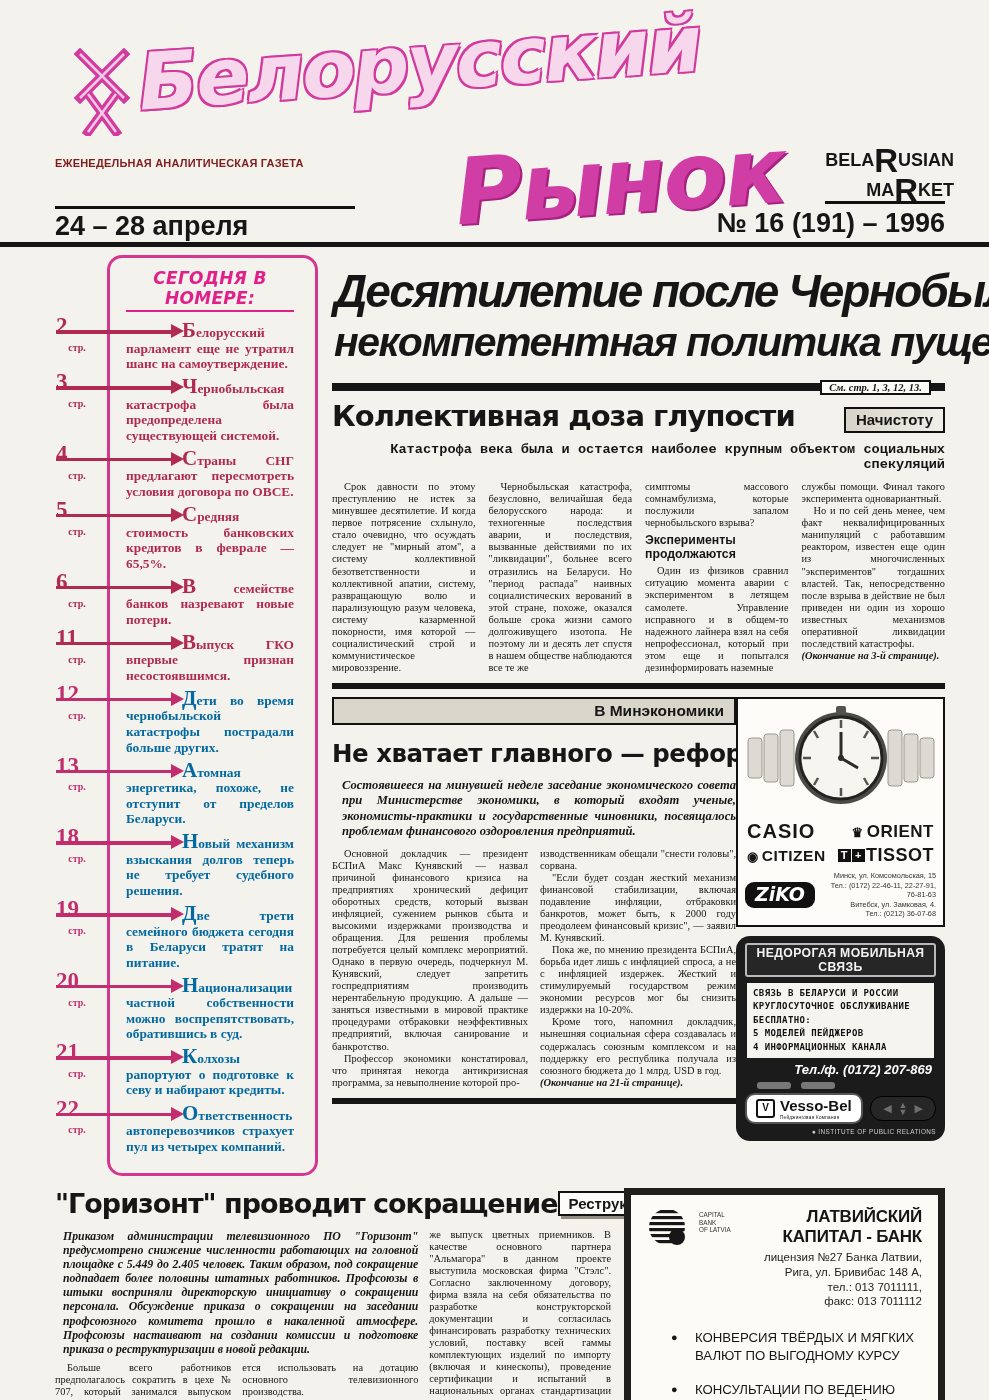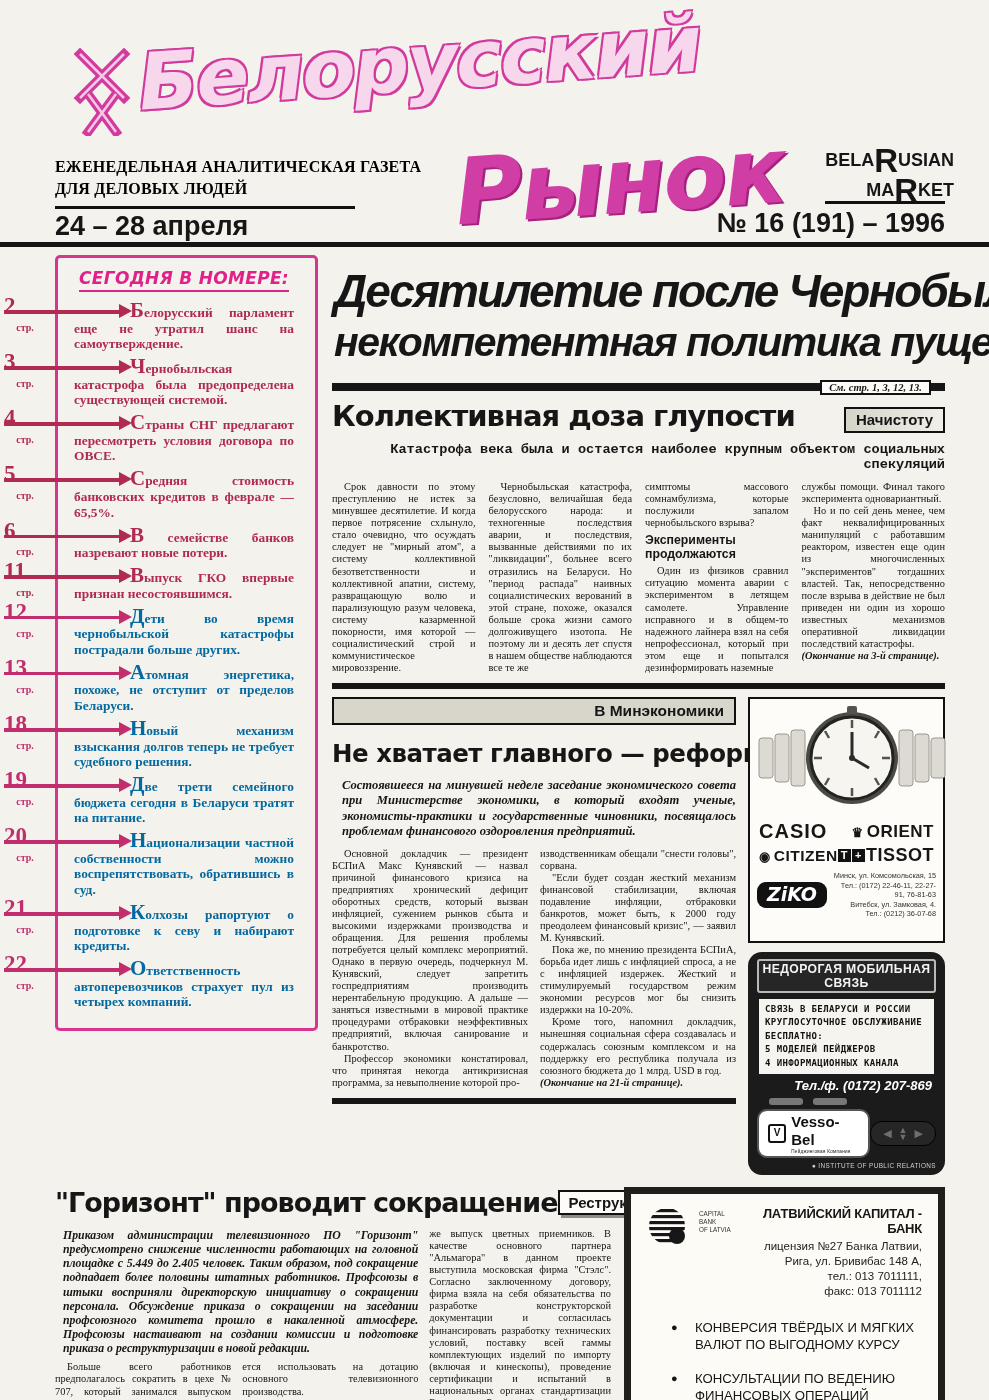--- a/index.html
+++ b/index.html
@@ -11,38 +11,38 @@
          font-family:"DejaVu Sans",sans-serif;font-style:italic;font-weight:700;
          font-size:78px;letter-spacing:-2px;color:#f6d7ec;
          text-shadow:-2px -2px 0 #d districts;}
   .logo1,.logo2{white-space:nowrap;}
   .logo1{text-shadow:-2px -2px 0 #d23a9e,2px -2px 0 #d23a9e,-2px 2px 0 #d23a9e,2px 2px 0 #d23a9e;}
   .logo2{position:absolute;left:455px;top:128px;transform:rotate(-4deg);
          font-family:"DejaVu Sans",sans-serif;font-style:italic;font-weight:700;
          font-size:92px;letter-spacing:-2px;color:#cf3da5;
          text-shadow:2px 2px 0 #a82180;}
   .knot{position:absolute;left:66px;top:48px;}
-  .tagline{position:absolute;left:55px;top:156px;font-family:Liberation Serif, serif;
-           font-weight:700;font-size:16px;line-height:1.35;color:#000000;letter-spacing:.2px;}
+  .tagline{position:absolute;left:55px;top:156px;font-family:Liberation Sans, sans-serif;
+           font-weight:700;font-size:11px;line-height:1.35;color:#7f1d1d;letter-spacing:.2px;}
   .hrule-l{position:absolute;left:55px;top:206px;width:300px;height:3px;background:#111;}
   .date{position:absolute;left:55px;top:211px;font-family:"Liberation Sans",sans-serif;
         font-weight:700;font-size:27px;}
   .eng{position:absolute;right:35px;top:146px;text-align:right;
        font-family:"Liberation Sans",sans-serif;font-weight:700;font-size:18px;line-height:.9;}
   .eng .bigR{font-size:33px;vertical-align:-6px;}
   .hrule-r{position:absolute;right:44px;top:201px;width:120px;height:3px;background:#111;}
   .issue{position:absolute;right:44px;top:208px;font-family:"Liberation Sans",sans-serif;
          font-weight:700;font-size:27px;}
   .header-bar{position:absolute;left:0;right:0;bottom:0;height:5px;background:#151515;}
   
   .mid{display:flex;padding:8px 44px 0 55px;}
   .sidebar{width:263px;flex:none;position:relative;}
   .main{flex:1;padding-left:14px;min-width:0;}
   
-  .toc-box{border:3px solid #d6368f;border-radius:5px;padding:10px 21px 12px 16px;}
+  .toc-box{margin-left:52px;border:3px solid #d6368f;border-radius:15px;padding:10px 21px 12px 16px;}
   .toc-title-wrap{text-align:center;margin-bottom:10px;}
   .toc-title{display:inline-block;font-family:"DejaVu Sans",sans-serif;font-style:italic;
              font-weight:700;font-size:17px;color:#e0218a;border-bottom:2.5px solid #e0218a;
              padding-bottom:2px;letter-spacing:.3px;}
   .toc-item{position:relative;margin-bottom:6.5px;}
   .toc-text{margin:0;color:#b02a52;font-weight:700;font-size:13.4px;line-height:1.16;
             text-align:justify;}
   .toc-item:nth-child(n+8) .toc-text{color:#0369a1;}
   .toc-item:nth-child(n+8) .toc-num,.toc-item:nth-child(n+8) .arrowspan::before,
   .toc-item:nth-child(n+8) .arrowspan::after{color:#c12d6d;border-left-color:#c12d6d;}
@@ -74,32 +74,32 @@
   .standfirst{font-family:Liberation Mono, monospace;font-weight:700;font-size:13.6px;
               margin:9px 0 9px;padding-left:4px;text-align:right;}
   .cols4{display:grid;grid-template-columns:repeat(4,1fr);gap:13px;}
   .body p{font-size:10.4px;line-height:1.16;text-align:justify;margin:0;}
   .body p.ind{text-indent:12px;}
   .subhead{font-family:"Liberation Sans",sans-serif;font-weight:700;font-size:12.3px;
            line-height:1.1;margin:5px 0 4px;}
   .cont{font-style:italic;font-weight:700;font-size:10.4px;margin-top:1px;}
   .rule{height:6px;background:#161616;margin:9px 0 8px;}
   
-  .row2{display:flex;gap:12px;}
+  .row2{display:flex;gap:0;}
   .econ{width:404px;flex:none;}
   .ads{flex:1;display:flex;flex-direction:column;gap:9px;min-width:0;}
   .tagbar{border:2px solid #111;background:#d8d6cb;text-align:right;
           font-family:"Liberation Sans",sans-serif;font-weight:700;font-size:15.5px;
           padding:3px 10px;}
   .econ-title{font-size:24.5px;letter-spacing:-.5px;margin:14px 0 10px;white-space:nowrap;}
   .lead{font-style:italic;font-weight:700;font-size:12.6px;line-height:1.22;text-align:justify;
         padding-left:10px;}
   .cols2{display:grid;grid-template-columns:1fr 1fr;gap:12px;margin-top:8px;}
   
-  .watch-ad{border:2px solid #111;background:#fdfcf8;padding:5px 7px 22px;}
+  .watch-ad{border:2px solid #111;background:#fdfcf8;padding:5px 7px 6px;}
   .brands{font-family:"Liberation Sans",sans-serif;font-weight:700;margin-top:3px;}
   .brand-row{display:flex;justify-content:space-between;align-items:center;padding:1px 2px;}
   .casio{font-size:20px;letter-spacing:1px;}
   .orient{font-size:17px;letter-spacing:.5px;}
   .citizen{font-size:15.5px;letter-spacing:.5px;}
   .tissot{font-size:18px;letter-spacing:.5px;}
   .bicon{font-size:13px;margin-right:3px;}
   .tbox{display:inline-block;background:#111;color:#fff;font-size:11px;line-height:13px;
         width:13px;text-align:center;margin-right:1px;vertical-align:2px;}
   .ziko-row{display:flex;align-items:center;gap:6px;margin-top:4px;}
@@ -144,21 +144,21 @@
   .h-lead{font-style:italic;font-weight:700;font-size:11.8px;line-height:1.2;
           text-align:justify;padding-left:8px;}
   .h-cols{display:grid;grid-template-columns:1fr 1fr;gap:11px;margin-top:6px;}
   
   .bank{flex:1;border:7px solid #201f1c;background:#fcfbf6;padding:12px 16px 14px;
         align-self:flex-start;min-width:0;}
   .bank-top{display:flex;gap:6px;}
   .bank-logotxt{font-family:"Liberation Sans",sans-serif;font-size:6.3px;line-height:1.25;
                 color:#333;padding-top:4px;}
   .bank-right{flex:1;}
-  .bank-title{font-family:"Liberation Sans",sans-serif;font-weight:700;font-size:13px;
+  .bank-title{font-family:"Liberation Sans",sans-serif;font-weight:700;font-size:17px;
               text-align:right;letter-spacing:-.2px;}
   .bank-details{font-family:"Liberation Sans",sans-serif;font-size:11.5px;line-height:1.3;
                 text-align:right;margin-top:3px;color:#222;}
   .bullets{margin:20px 0 0 24px;}
   .bullet{font-family:"Liberation Sans",sans-serif;font-size:13.2px;line-height:1.3;
           margin-bottom:17px;position:relative;padding-left:24px;max-width:250px;}
   .bullet::before{content:"●";position:absolute;left:0;top:1px;font-size:11px;}
 </style>
 </head>
 <body>
@@ -179,21 +179,20 @@
             <path d="M58 6 L14 50"></path>
           <path d="M22 46 L50 84"></path>
             <path d="M50 46 L22 84"></path>
         </g>
       </svg>
     </span>
     <div class="logo1">Белорусский</div>
     <div class="logo2">Рынок</div>
     <div class="tagline">
       <div>ЕЖЕНЕДЕЛЬНАЯ АНАЛИТИЧЕСКАЯ ГАЗЕТА</div>
-      <div>ДЛЯ ДЕЛОВЫХ ЛЮДЕЙ</div>
     </div>
     <div class="hrule-l"></div>
     <div class="date">24 – 28 апреля</div>
     <div class="eng">
       <div><span>BELA</span><span class="bigR">R</span><span>USIAN</span></div>
       <div><span>MA</span><span class="bigR">R</span><span>KET</span></div>
     </div>
     <div class="hrule-r"></div>
     <div class="issue">№ 16 (191) – 1996</div>
     <div class="header-bar"></div>

